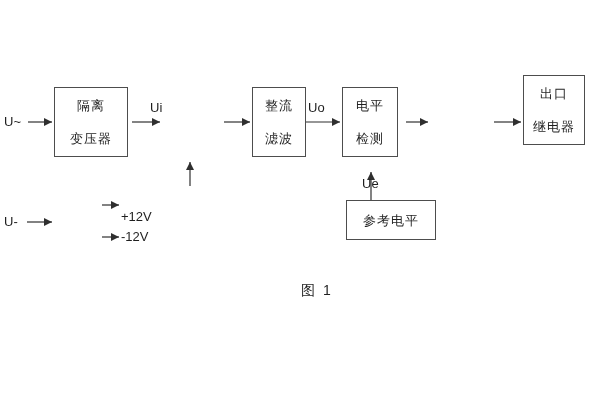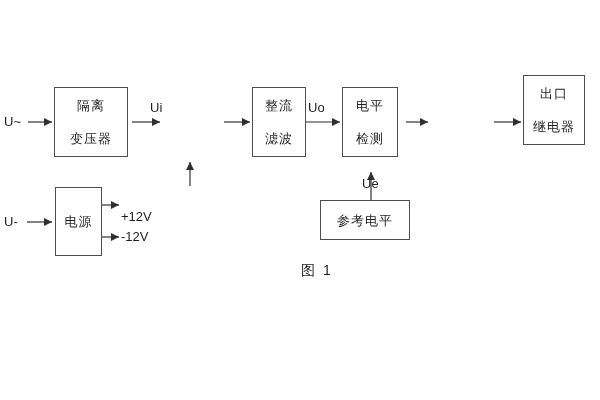--- a/index.html
+++ b/index.html
@@ -10,21 +10,21 @@
   .wires{position:absolute;left:0;top:0;width:600px;height:400px;pointer-events:none;}
   .box{
     position:absolute;box-sizing:border-box;border:1px solid #4d4d4d;background:#ffffff;
     display:flex;flex-direction:column;align-items:center;justify-content:center;
     font-size:13px;line-height:1;letter-spacing:1px;
   }
   .box .l2{display:flex;flex-direction:column;align-items:center;row-gap:20px;}
   .box span{white-space:nowrap;}
   .lbl{position:absolute;font-size:13px;line-height:1;white-space:nowrap;}
   .sig{font-size:13px;}
-  .caption{position:absolute;font-size:14px;letter-spacing:2px;}
+  .caption{position:absolute;font-size:14px;letter-spacing:2px;margin-top:20px;}
 </style>
 </head>
 <body>
 
 <div class="stage">
 
   <svg class="wires" viewBox="0 0 600 400">
     <defs>
       <marker id="ah" viewBox="0 0 8 8" refX="8" refY="4" markerWidth="8" markerHeight="8" markerUnits="userSpaceOnUse" orient="auto">
         <path d="M0,0 L8,4 L0,8 z" fill="#2f2f2f"></path>
@@ -68,26 +68,23 @@
   </div>
 
 
   <div class="box" style="left:523px;top:75px;width:62px;height:70px">
     <div class="l2">
       <span>出口</span>
       <span>继电器</span>
     </div>
   </div>
 
-  <div class="box" style="left:55px;top:187px;width:47px;height:69px">
-    <span>电源</span>
-  </div>
 
 
-  <div class="box" style="left:320px;top:200px;width:90px;height:40px">
+  <div class="box" style="left:346px;top:200px;width:90px;height:40px">
     <span>参考电平</span>
   </div>
 
   <span class="lbl sig" style="left:4px;top:115px">U~</span>
   <span class="lbl sig" style="left:4px;top:215px">U-</span>
   <span class="lbl sig" style="left:150px;top:101px">Ui</span>
   <span class="lbl sig" style="left:308px;top:101px">Uo</span>
   <span class="lbl sig" style="left:362px;top:177px">Ue</span>
   <span class="lbl sig" style="left:121px;top:210px">+12V</span>
   <span class="lbl sig" style="left:121px;top:230px">-12V</span>

